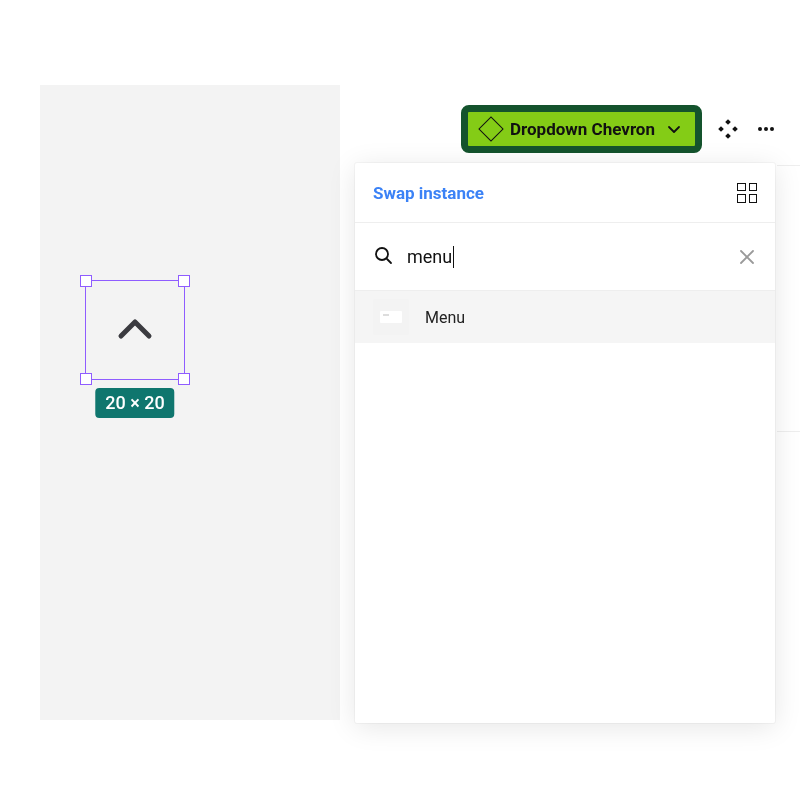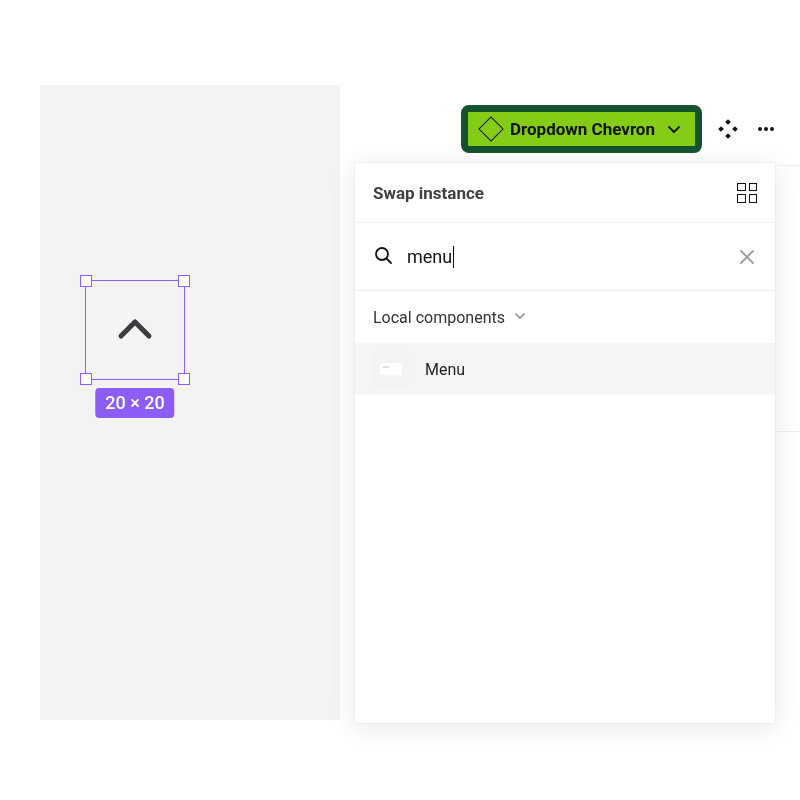--- a/index.html
+++ b/index.html
@@ -48,21 +48,21 @@
   .h-tl { left: -6px; top: -6px; }
   .h-tr { right: -6px; top: -6px; }
   .h-bl { left: -6px; bottom: -6px; }
   .h-br { right: -6px; bottom: -6px; }
 
   .dim-badge {
     position: absolute;
     left: 50%;
     transform: translateX(-50%);
     top: 108px;
-    background: #8b5cf6;
+    background: #0f766e;
     color: #fff;
     font-size: 18px;
     line-height: 1;
     padding: 6px 10px;
     border-radius: 4px;
     white-space: nowrap;
     font-weight: 500;
   }
 
   .chevron-up-glyph {
@@ -130,21 +130,21 @@
   }
   .panel-header {
     height: 60px;
     padding: 0 18px;
     display:flex; align-items:center; justify-content:space-between;
     border-bottom: 1px solid #eee;
   }
   .panel-header-title {
     font-size: 17px;
     font-weight: 700;
-    color: #404040;
+    color: #3b82f6;
   }
   .grid-icon {
     width: 20px; height: 20px;
     display:grid;
     grid-template-columns: 1fr 1fr;
     grid-template-rows: 1fr 1fr;
     gap: 3px;
     cursor: pointer;
   }
   .grid-icon > div { border: 1.6px solid #111; }
@@ -307,28 +307,20 @@
         <span class="caret"></span>
     </div>
     <span class="clear-btn">
       <svg width="20" height="20" viewBox="0 0 20 20">
           <line x1="4" y1="4" x2="16" y2="16" stroke="#9a9a9a" stroke-width="1.8" stroke-linecap="round"></line>
           <line x1="16" y1="4" x2="4" y2="16" stroke="#9a9a9a" stroke-width="1.8" stroke-linecap="round"></line>
         </svg>
     </span>
   </div>
 
-  <div class="panel-section-label">
-    <span>Local components</span>
-    <span class="section-caret">
-      <svg width="14" height="14" viewBox="0 0 14 14">
-          <polyline points="3,5 7,9 11,5" fill="none" stroke="#8a8a8a" stroke-width="1.6" stroke-linecap="round" stroke-linejoin="round"></polyline>
-        </svg>
-    </span>
-  </div>
 
   <div class="result-row selected">
     <div class="thumb">
       <div class="menu-thumb-inner"></div>
     </div>
     <span>Menu</span>
   </div>
 
 </div>
 

